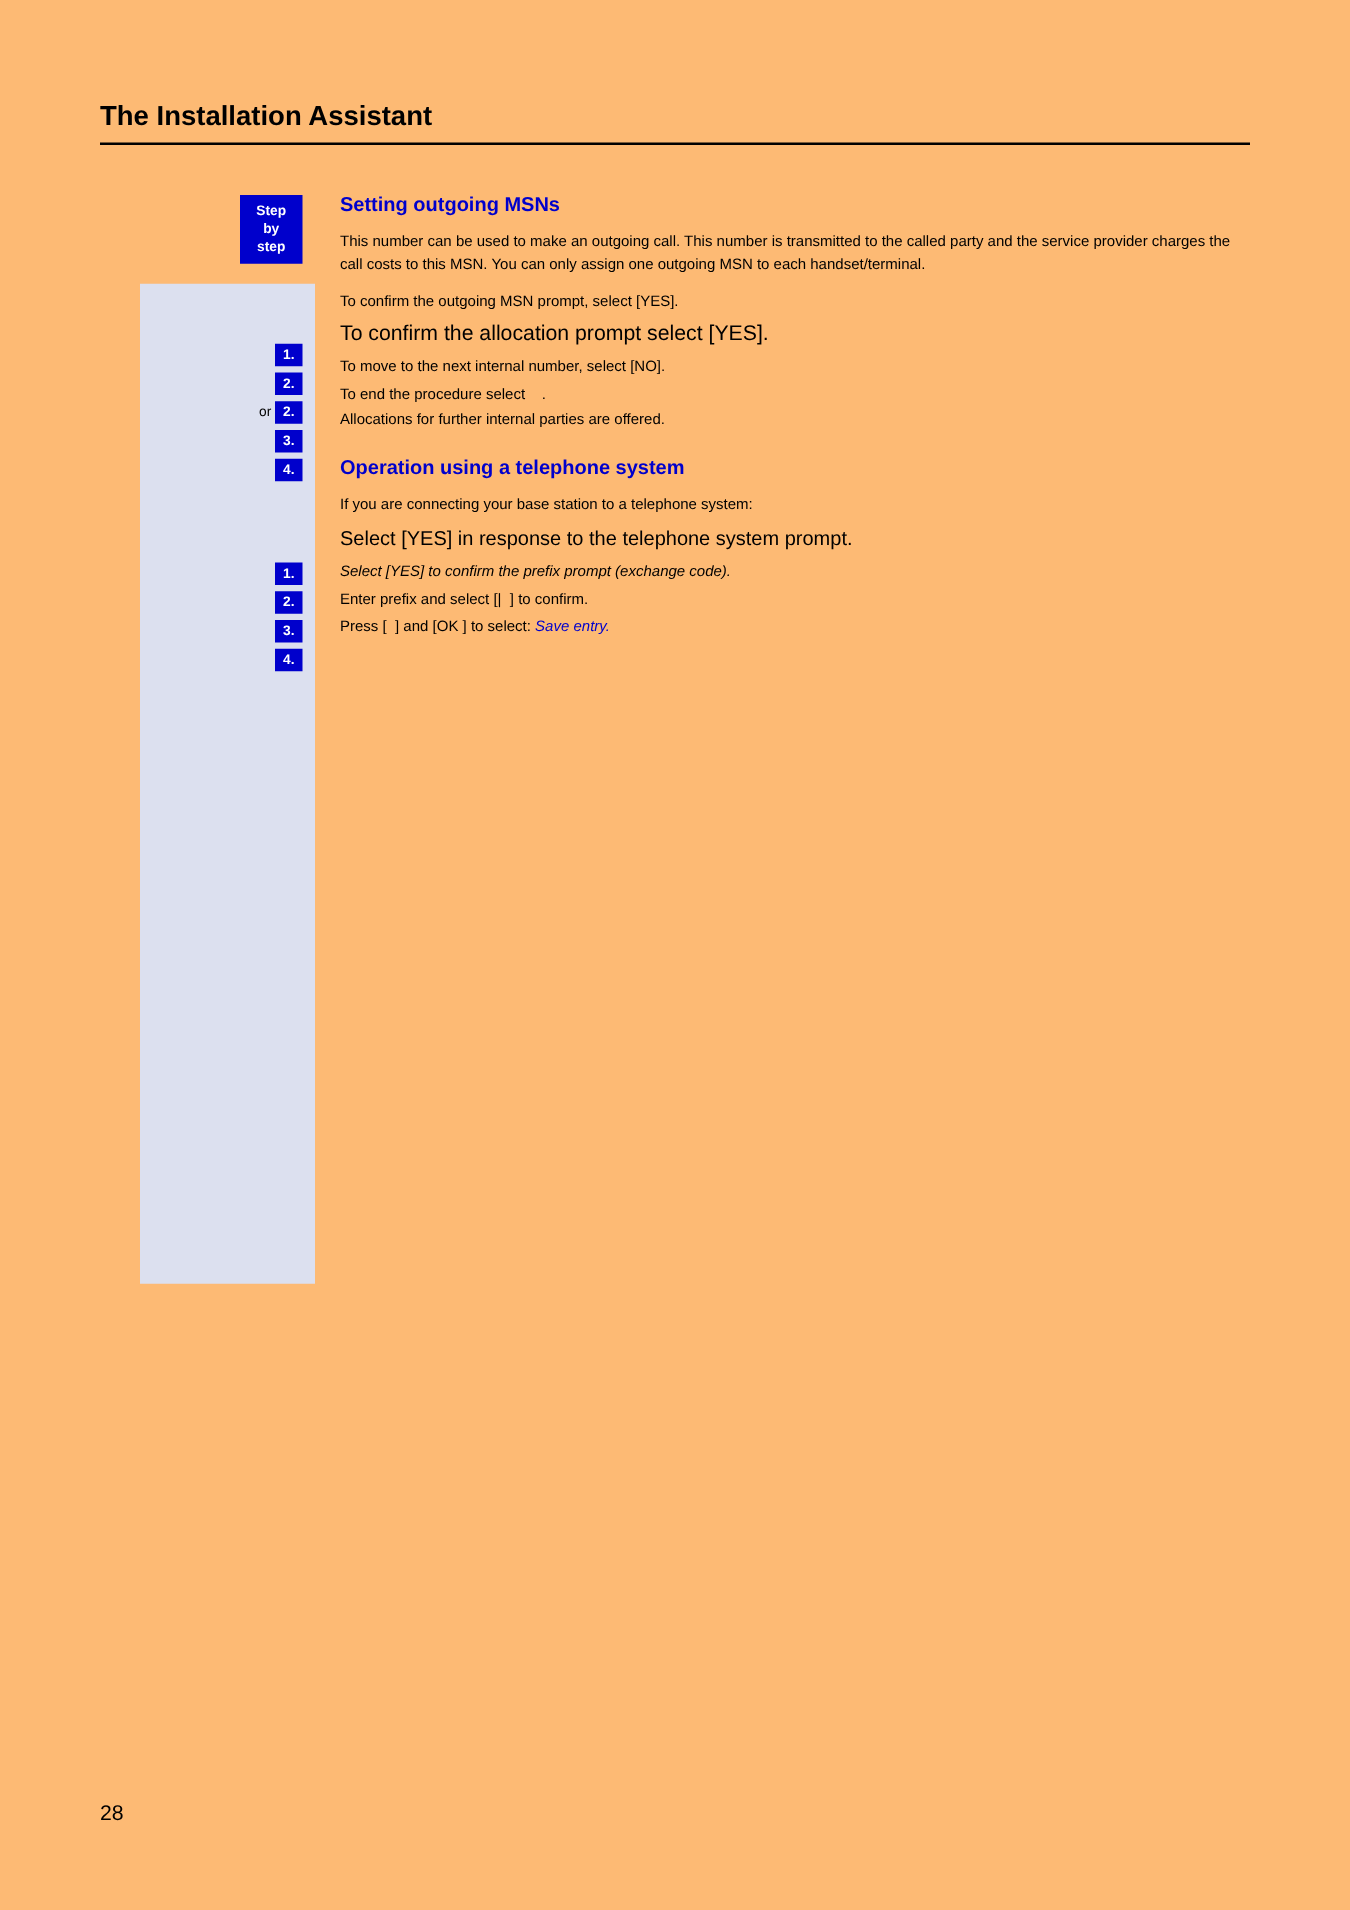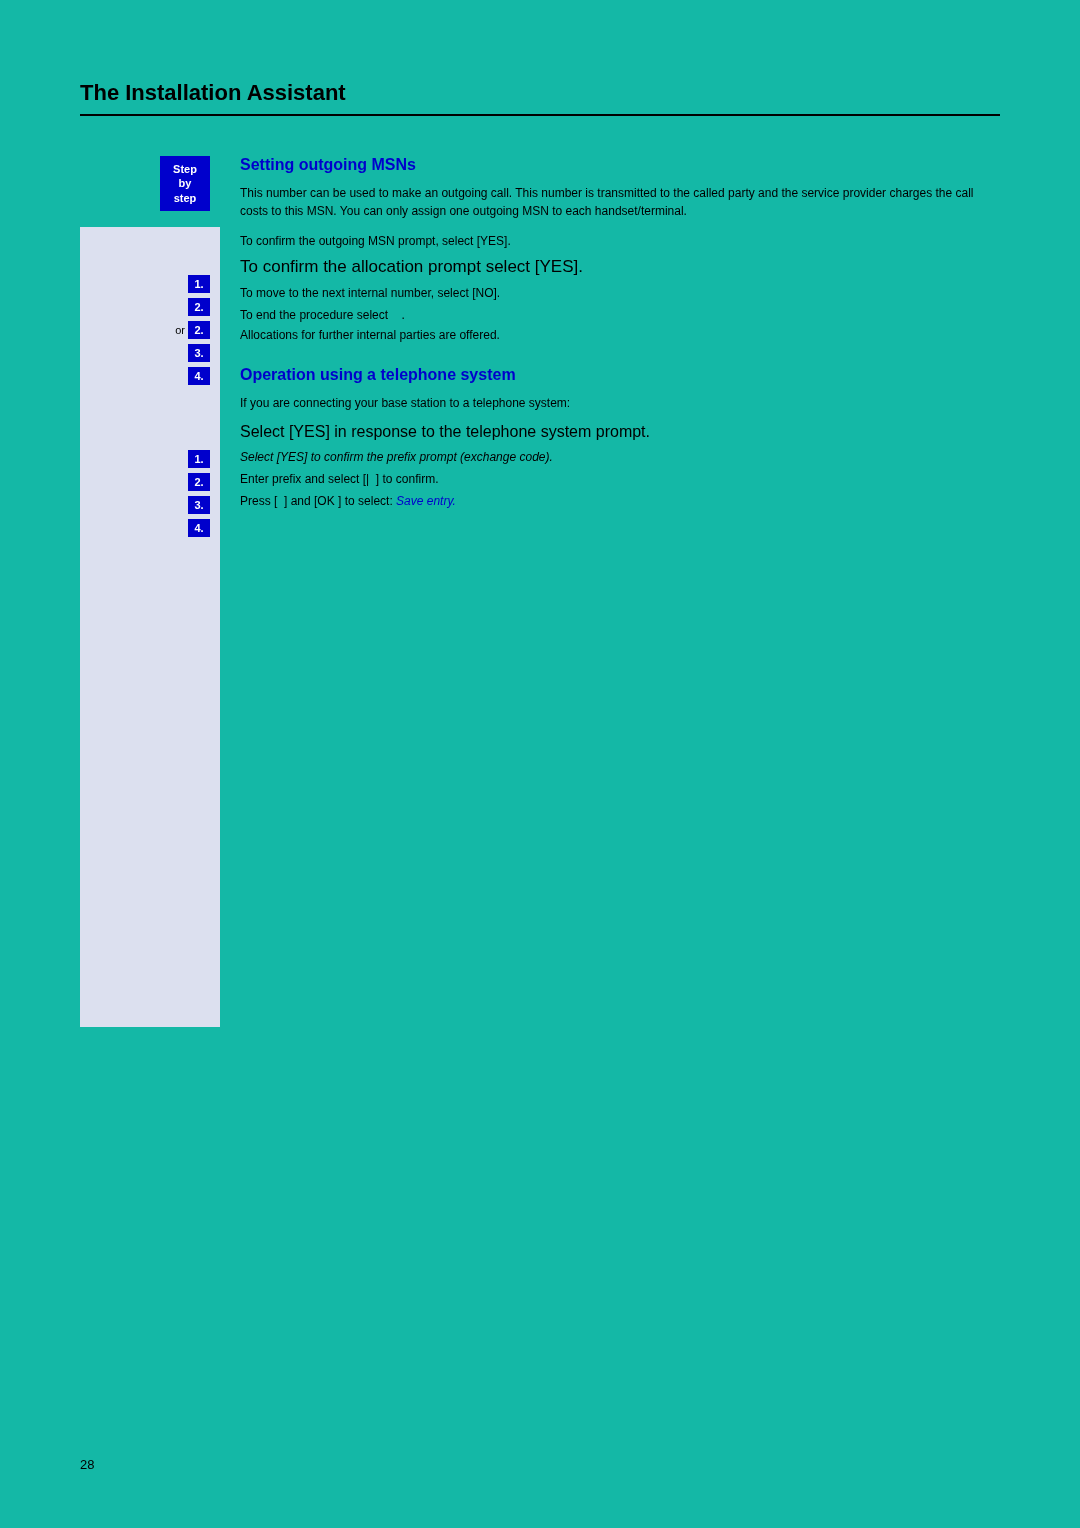--- a/index.html
+++ b/index.html
@@ -14,21 +14,21 @@
       font-size: 13px;
       color: #000000;
       width: 1080px;
       min-height: 1528px;
       position: relative;
     }
 
     .page-container {
       width: 1080px;
       min-height: 1528px;
-      background: #14b8a6;
+      background: #fdba74;
       padding: 80px 80px 60px 80px;
       position: relative;
     }
 
     .page-title {
       font-size: 22px;
       font-weight: bold;
       color: #000000;
       border-bottom: 2px solid #000000;
       padding-bottom: 8px;
@@ -83,30 +83,31 @@
     }
 
     .completion-note {
       font-size: 12px;
       color: #000000;
       margin-top: 18px;
     }
 
     .page-number {
       position: absolute;
-      bottom: 56px;
+      bottom: 67px;
       left: 80px;
-      font-size: 13px;
+      font-size: 17px;
       color: #000000;
     }
 
     .sidebar-full {
       width: 140px;
       min-width: 140px;
       position: relative;
+      margin-left: 32px;
     }
 
     .step-badge {
       background: #0000cc;
       color: #ffffff;
       font-size: 11px;
       font-weight: bold;
       text-align: center;
       width: 22px;
       height: 18px;

